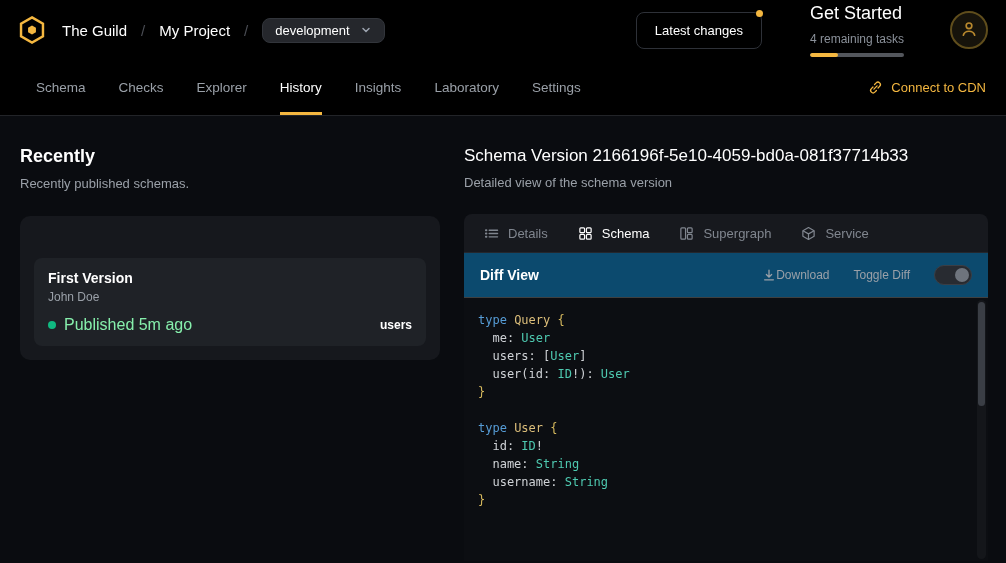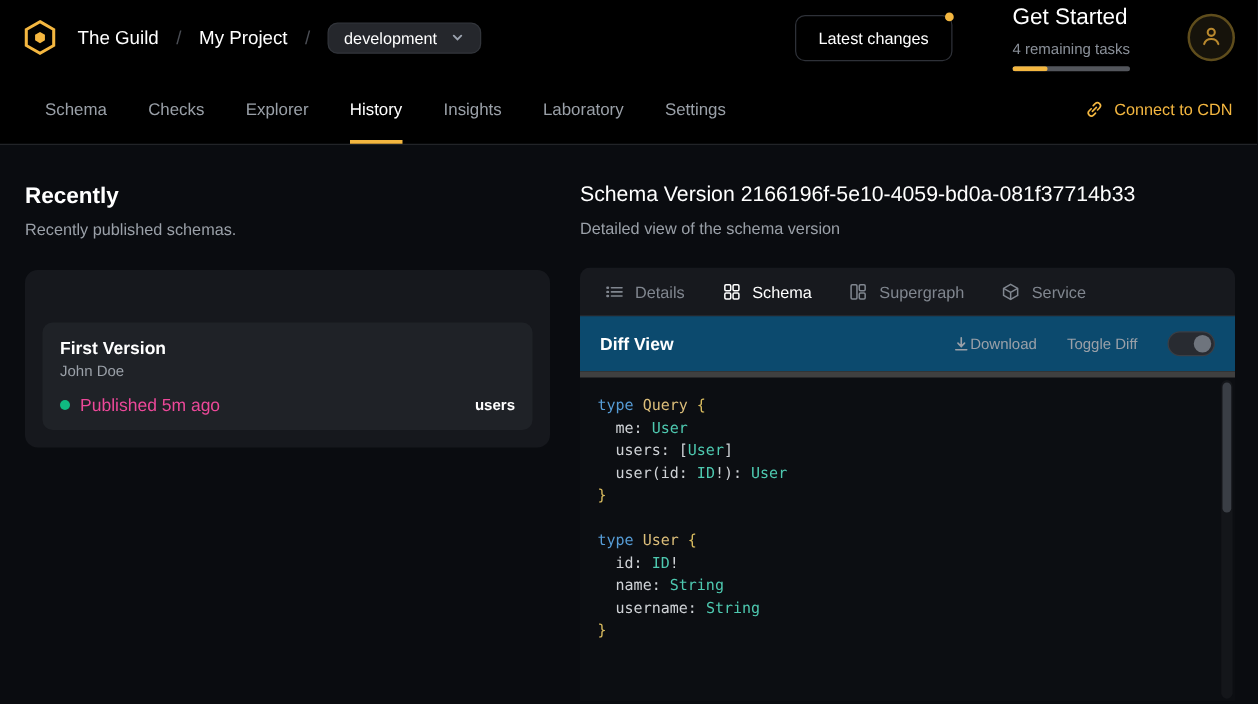--- a/index.html
+++ b/index.html
@@ -35,39 +35,39 @@
 .main{display:flex;align-items:flex-start;height:447px}
 .left-col{flex:0 0 464px;width:464px;padding:30px 24px 0 20px}
 .panel-title{font-size:18px;font-weight:700}
 .panel-sub{font-size:13px;color:#9aa0a8;margin-top:9px}
 .version-card{margin-top:25px;background:#16181d;border-radius:10px;padding:14px;min-height:140px}
 .version-item{margin-top:28px;background:#1f2227;border-radius:8px;padding:12px 14px;cursor:pointer}
 .v-name{font-size:14px;font-weight:600}
 .v-author{font-size:12px;color:#9aa0a8;margin-top:4px}
 .v-meta{display:flex;align-items:center;gap:8px;margin-top:12px}
 .v-dot{width:8px;height:8px;border-radius:50%;background:#10b981;flex:0 0 auto}
-.v-status{font-size:14px;color:#ec4899}
+.v-status{font-size:16px;color:#86efac}
 .v-service{margin-left:auto;font-size:12px;font-weight:700;color:#fff}
 
 .right-col{flex:1;padding:30px 18px 0 0}
 .detail-title{font-size:17px;font-weight:400}
 .detail-sub{font-size:13px;color:#9aa0a8;margin-top:9px}
 .detail-panel{margin-top:24px;border-radius:8px 8px 0 0;overflow:hidden}
 .detail-tabs{height:38px;background:#17191e;display:flex;align-items:center;gap:30px;padding:0 20px}
 .detail-tab{display:flex;align-items:center;gap:9px;font-size:13px;color:#80868f;cursor:pointer;white-space:nowrap}
 .detail-tab.active{color:#fff}
 .detail-tab .t-icon{display:flex}
 .diff-header{height:45px;background:#0c4a6e;border-top:1px solid #24272d;display:flex;align-items:center;padding:0 16px}
 .diff-title{font-size:14px;font-weight:700}
 .diff-actions{margin-left:auto;display:flex;align-items:center;gap:24px}
 .download-btn{display:flex;align-items:center;color:#9aa0a8;font-size:12px;cursor:pointer;background:none;border:none;font-family:inherit}
 .toggle-label{color:#9aa0a8;font-size:12px}
 .toggle{width:38px;height:20px;border-radius:10px;background:#282b31;border:1px solid #3a3e45;position:relative;cursor:pointer;flex:0 0 auto}
 .toggle-knob{position:absolute;right:2px;top:2px;width:14px;height:14px;border-radius:50%;background:#6e747d}
-.code-area{position:relative;background:#0c0e12;border-top:5px solid #404040;height:264px;padding:13px 24px 13px 14px;font-family:"DejaVu Sans Mono","Liberation Mono",monospace;font-size:12px;line-height:18px}
+.code-area{position:relative;background:#0c0e12;border-top:1px solid #404040;height:264px;padding:13px 24px 13px 14px;font-family:"DejaVu Sans Mono","Liberation Mono",monospace;font-size:12px;line-height:18px}
 .code-line{white-space:pre;min-height:18px}
 .tok-kw{color:#569cd6}
 .tok-def{color:#dcbe7a}
 .tok-br{color:#d7ba5e}
 .tok-pl{color:#cfd2d6}
 .tok-ty{color:#4ec9b0}
 .code-scrollbar{position:absolute;top:2px;right:2px;bottom:2px;width:9px;background:#14161a;border-radius:5px}
 .code-scrollbar-thumb{position:absolute;top:2px;left:1px;width:7px;height:104px;border-radius:4px;background:#3a3e45;cursor:pointer}
 </style>
 </head>

